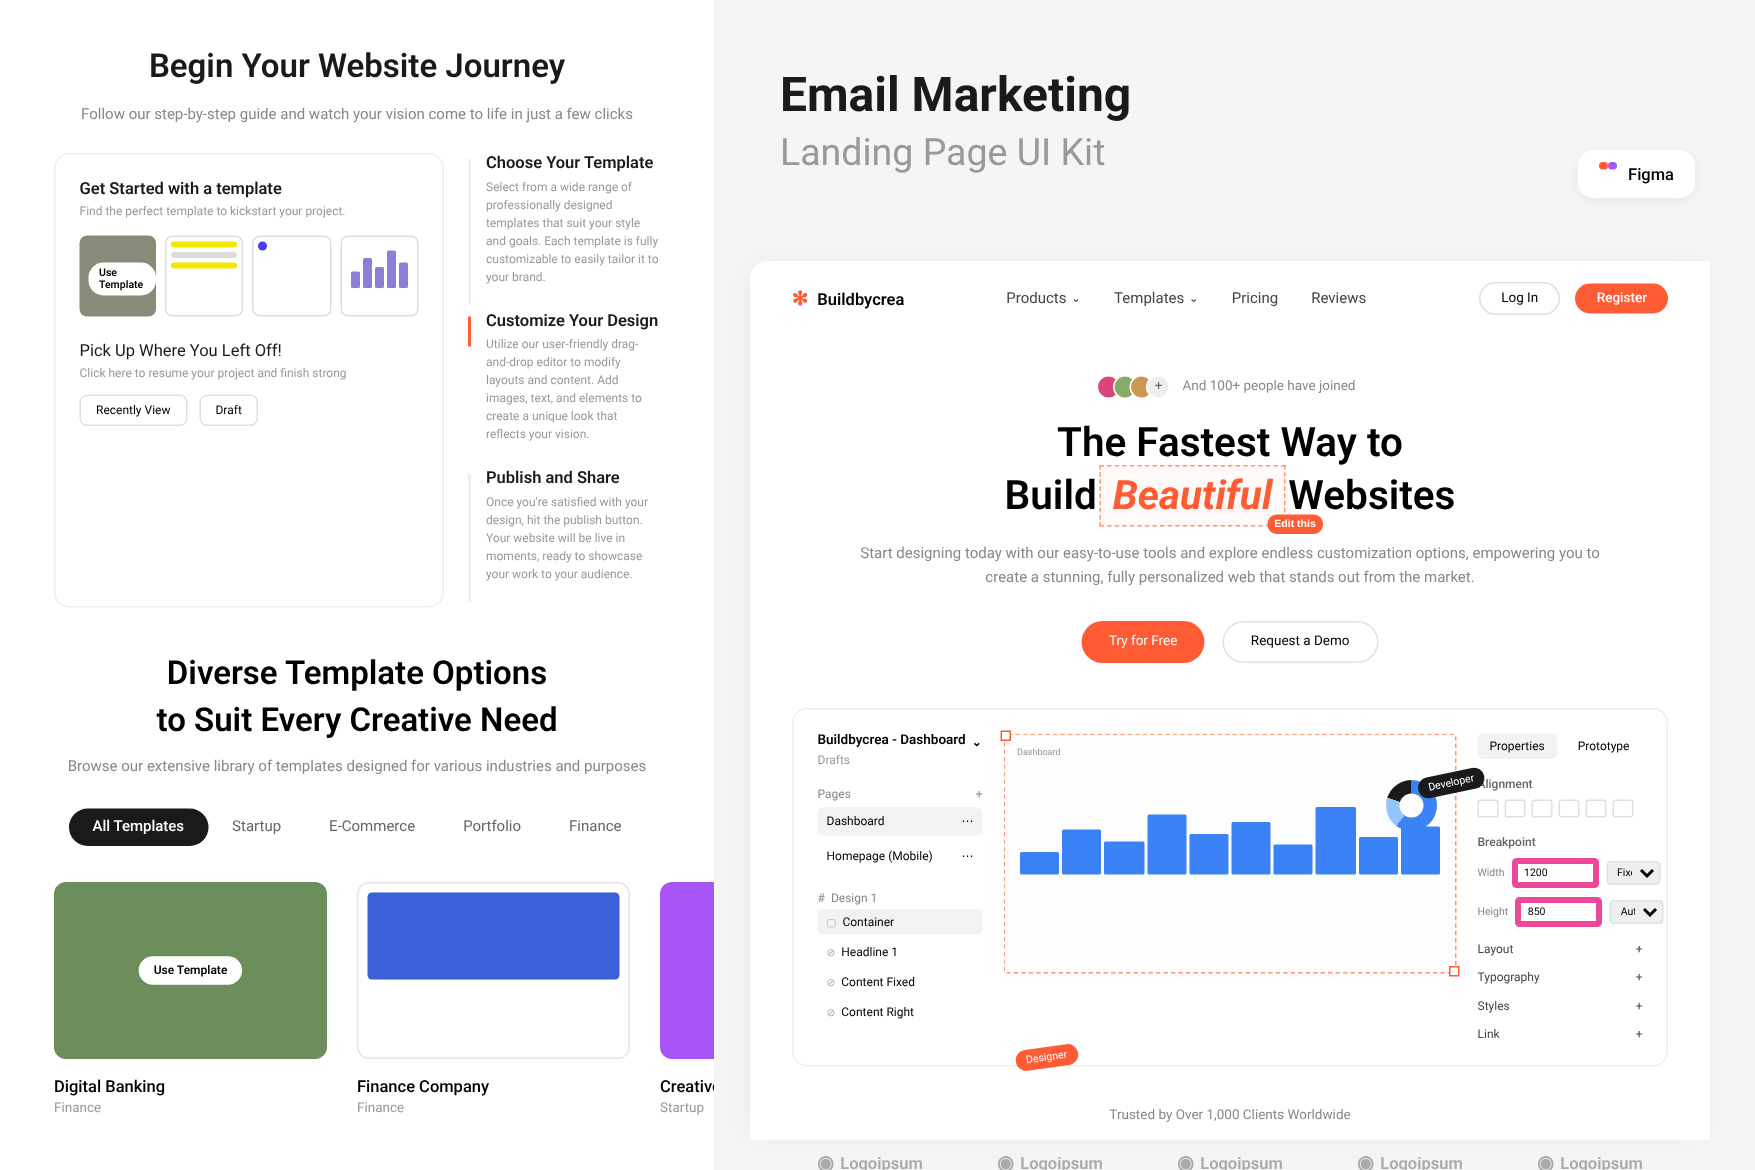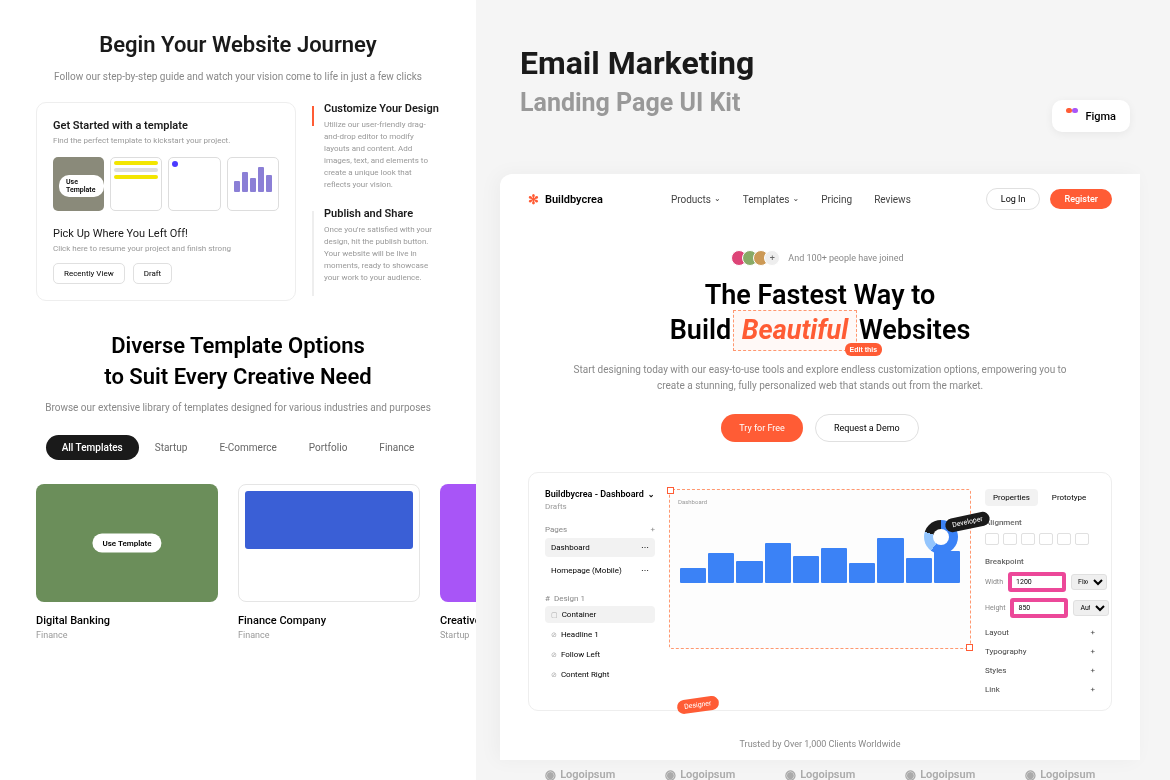--- a/index.html
+++ b/index.html
@@ -56,21 +56,21 @@
 .tmpl-img.green{background:#6b8e5a}
 .tmpl-img.purple{background:#a855f7}
 .tmpl-img .overlay-btn{position:absolute;left:50%;top:50%;transform:translate(-50%,-50%);background:#fff;border-radius:12px;font-size:8px;padding:5px 10px;font-weight:600}
 .tmpl-col h5{font-size:11px;margin-top:12px;font-weight:500}
 .tmpl-col .cat{font-size:9px;color:#999;margin-top:3px}
 .tmpl-row2{display:flex;gap:20px;padding:14px 36px 0}
 
 
 .right-title{padding:44px 44px 0}
 .right-title h1{font-size:32px;font-weight:700;color:#1a1a1a}
-.right-title h2{font-size:25px;font-weight:700;color:#999;margin-top:6px}
+.right-title h2{font-size:25px;font-weight:400;color:#999;margin-top:6px}
 .figma-badge{position:absolute;right:40px;top:100px;background:#fff;border-radius:10px;padding:8px 14px;display:flex;align-items:center;gap:7px;font-size:11px;font-weight:500;box-shadow:0 2px 8px rgba(0,0,0,0.06)}
 .figma-logo{width:12px;height:16px;position:relative}
 .figma-logo::before{content:'';position:absolute;width:6px;height:5px;border-radius:3px;background:#ff5c35;left:0;top:0}
 .figma-logo::after{content:'';position:absolute;width:6px;height:5px;border-radius:3px;background:#a855f7;left:6px;top:0}
 
 .app-window{position:absolute;left:500px;top:174px;width:640px;height:586px;background:#fff;border-radius:12px 0 0 0;box-shadow:-4px 0 20px rgba(0,0,0,0.04)}
 
 .app-nav{display:flex;align-items:center;padding:14px 28px;gap:30px;border-bottom:0}
 .logo{display:flex;align-items:center;gap:6px;font-size:11px;font-weight:600}
 .logo-icon{color:#ff5c35;font-size:13px}
@@ -181,20 +181,24 @@
       <div class="pickup">
         <h3>Pick Up Where You Left Off!</h3>
         <p>Click here to resume your project and finish strong</p>
         <div class="pickup-btns">
           <button>Recently View</button>
           <button>Draft</button>
         </div>
       </div>
     </div>
     <div class="steps">
+      <div class="step">
+          <h4>Choose Your Template</h4>
+          <p>Select from a wide range of professionally designed templates that suit your style and goals. Each template is fully customizable to easily tailor it to your brand.</p>
+        </div>
       <div class="step active">
           <h4>Customize Your Design</h4>
           <p>Utilize our user-friendly drag-and-drop editor to modify layouts and content. Add images, text, and elements to create a unique look that reflects your vision.</p>
         </div>
       <div class="step">
           <h4>Publish and Share</h4>
           <p>Once you're satisfied with your design, hit the publish button. Your website will be live in moments, ready to showcase your work to your audience.</p>
         </div>
     </div>
   </div>
@@ -323,21 +327,21 @@
       <div class="layer active">
           <span class="ic">▢</span>
           <span>Container</span>
         </div>
       <div class="layer">
           <span class="ic">⊘</span>
           <span>Headline 1</span>
         </div>
       <div class="layer">
           <span class="ic">⊘</span>
-          <span>Follow Left</span>
+          <span>Content Fixed</span>
         </div>
       <div class="layer">
           <span class="ic">⊘</span>
           <span>Content Right</span>
         </div>
     </div>
 
     <div class="center-pane">
       <div class="mock">
         <div class="mock-in">Dashboard</div>

